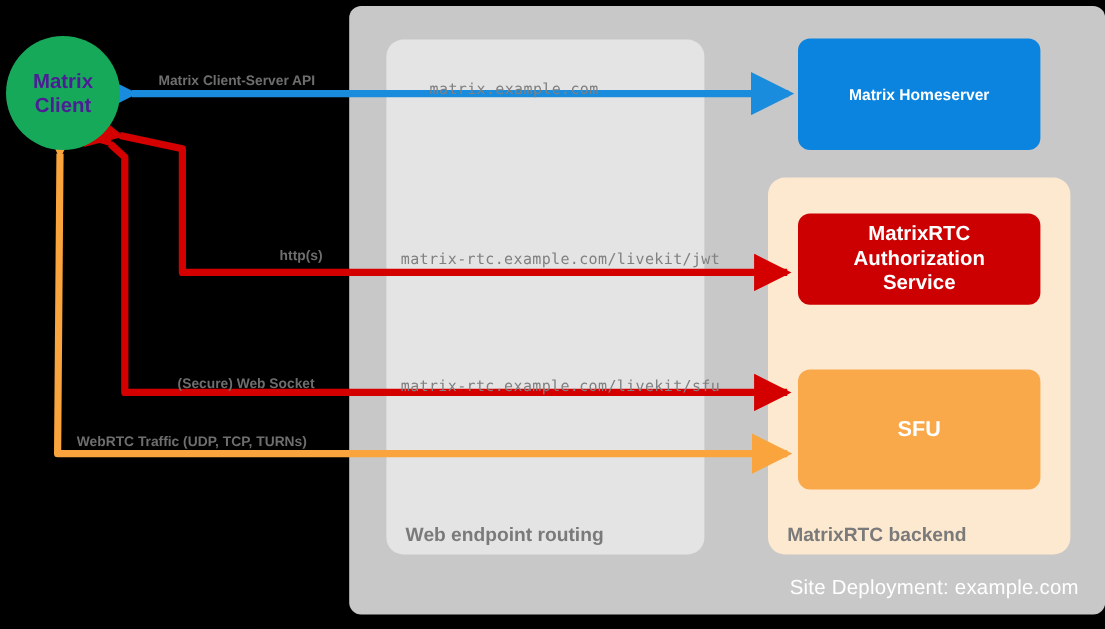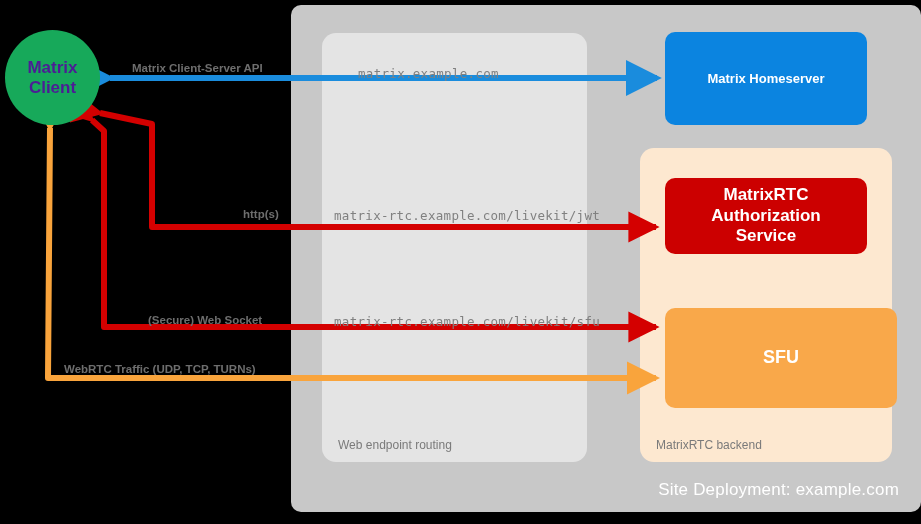--- a/index.html
+++ b/index.html
@@ -5,44 +5,44 @@
   html,body{margin:0;padding:0;background:#000;}
   body{width:921px;height:524px;font-family:"Liberation Sans",sans-serif;}
   #stage{position:relative;width:921px;height:524px;background:#000000;overflow:hidden;}
 
   
   .panel{position:absolute;box-sizing:border-box;}
   #site-panel{left:291px;top:5px;width:630px;height:507px;background:#c8c8c8;border-radius:10px;}
   #web-panel{left:322px;top:33px;width:265px;height:429px;background:#e4e4e4;border-radius:14px;}
   #rtc-panel{left:640px;top:148px;width:252px;height:314px;background:#fde8d0;border-radius:14px;}
 
-  .panel-caption{position:absolute;font-size:12px;font-weight:normal;color:#7a7a7a;white-space:nowrap;}
+  .panel-caption{position:absolute;font-size:16px;font-weight:bold;color:#7a7a7a;white-space:nowrap;}
   #web-caption{left:338px;top:438px;}
   #rtc-caption{left:656px;top:438px;}
 
   #site-caption{position:absolute;right:22px;top:480px;font-size:17px;font-weight:normal;color:#ffffff;white-space:nowrap;letter-spacing:.2px;}
 
   
   #client-node{position:absolute;left:5px;top:30px;width:95px;height:95px;border-radius:50%;
     background:#17a95a;display:flex;align-items:center;justify-content:center;text-align:center;
     color:#4c1d95;font-weight:bold;font-size:17px;line-height:1.15;}
 
   .box{position:absolute;box-sizing:border-box;border-radius:10px;display:flex;align-items:center;
     justify-content:center;text-align:center;color:#fff;font-weight:bold;line-height:1.2;}
   #homeserver-box{left:665px;top:32px;width:202px;height:93px;background:#0b84e0;font-size:13px;}
   #auth-box{left:665px;top:178px;width:202px;height:76px;background:#cc0000;font-size:17px;}
-  #sfu-box{left:665px;top:308px;width:232px;height:100px;background:#f9a84a;font-size:18px;}
+  #sfu-box{left:665px;top:308px;width:202px;height:100px;background:#f9a84a;font-size:18px;}
 
   
   .edge-label{position:absolute;font-size:11.5px;font-weight:bold;color:#6e6e6e;white-space:nowrap;}
   .url-label{position:absolute;font-family:"DejaVu Sans Mono","Liberation Mono",monospace;
     font-size:12.5px;color:#808080;white-space:nowrap;letter-spacing:.3px;}
 
   #lbl-csapi{left:132px;top:62px;}
-  #lbl-https{left:243px;top:208px;}
+  #lbl-https{left:233px;top:208px;}
   #lbl-ws{left:148px;top:314px;text-align:center;}
   #lbl-webrtc{left:64px;top:363px;}
 
   #url-matrix{left:334px;top:66px;margin-left:24px;}
   #url-jwt{left:334px;top:208px;}
   #url-sfu{left:334px;top:314px;}
 
   #edges{position:absolute;left:0;top:0;width:921px;height:524px;}
 </style>
 </head>

